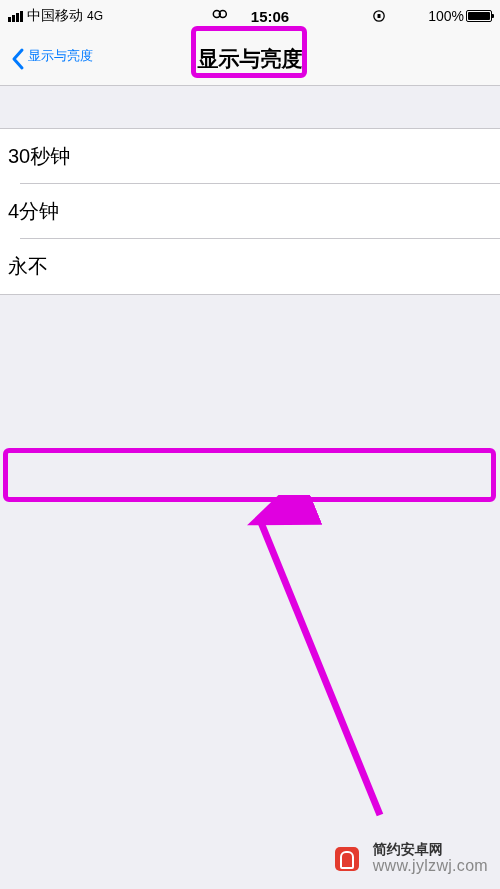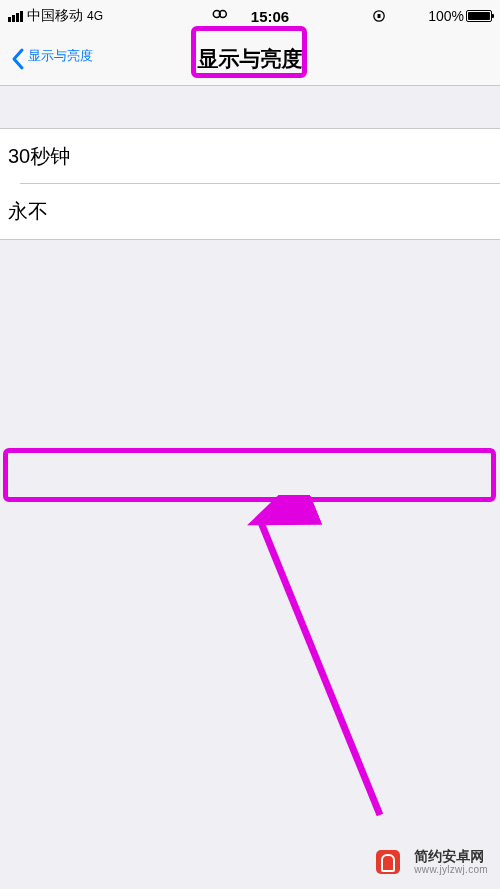--- a/index.html
+++ b/index.html
@@ -206,21 +206,21 @@
   .wm-logo::before {
     content:"";
     position:absolute;
     left:5px; top:4px;
     width:10px; height:14px;
     border:2px solid #fff;
     border-radius:6px 6px 2px 2px;
   }
   .wm-text { display:flex; flex-direction:column; line-height:1.1;}
   .wm-line1 { font-weight:600; color:#333;}
-  .wm-line2 { font-size:10px; color:#888; letter-spacing:0.3px;}
+  .wm-line2 { font-size:16px; color:#888; letter-spacing:0.3px;}
 </style>
 </head>
 <body>
 
 <div class="screen">
 
   <div class="status-bar">
     <div class="status-left">
       <span class="signal-bars">
         <span></span>
@@ -271,20 +271,24 @@
   <div class="annot-title-box" style="left:191px; top:26px; width:116px; height:52px;"></div>
 
   <div class="spacer"></div>
 
   <div class="list" id="option-list">
       <div class="row">
         <span class="row-label">30秒钟</span>
         <div class="row-sep"></div>
       </div>
       <div class="row">
+        <span class="row-label">4分钟</span>
+        <div class="row-sep"></div>
+      </div>
+      <div class="row">
         <span class="row-label">永不</span>
       </div>
     </div>
 
   <div class="annot-row-box" style="left:3px; top:448px; width:493px; height:54px;"></div>
 
   <div class="arrow-annot" style="left:230px; top:495px;">
     <svg width="180" height="340" viewBox="0 0 180 340">
       <defs>
         <marker id="arrhead" markerWidth="8" markerHeight="10" refX="4" refY="2" orient="auto">

